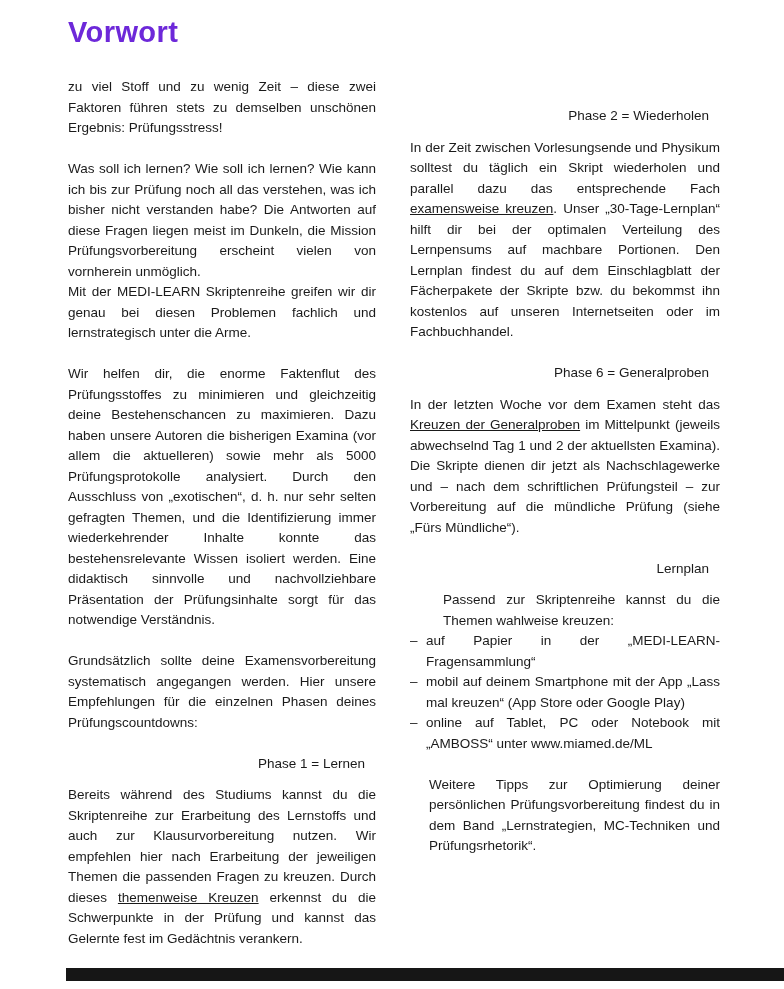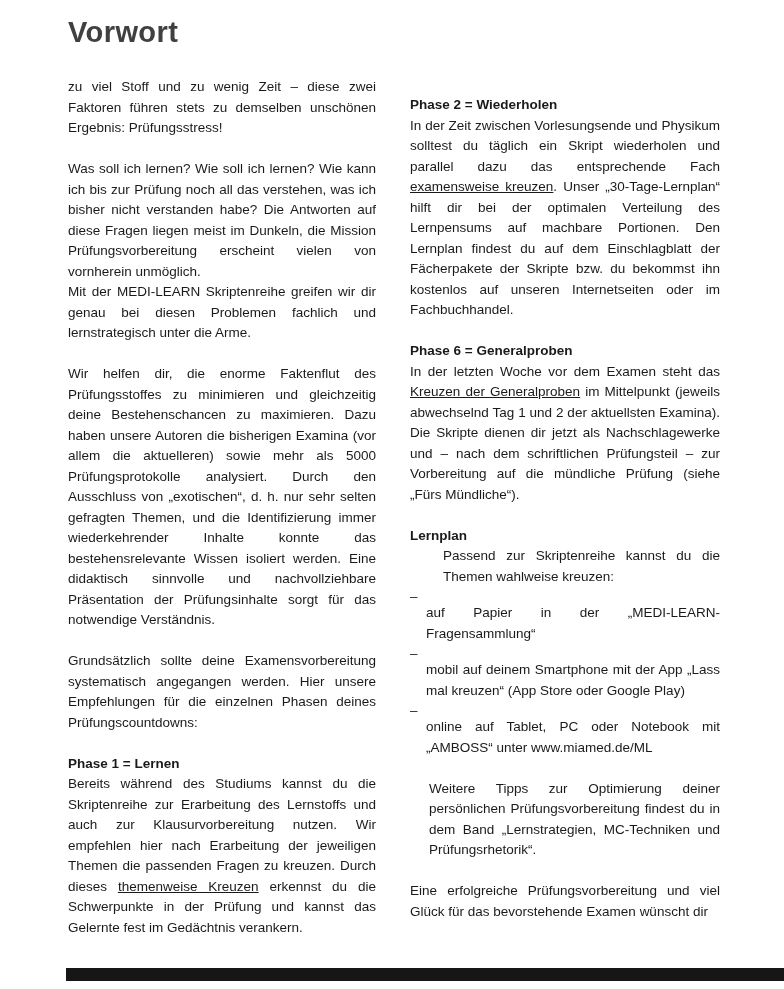--- a/index.html
+++ b/index.html
@@ -9,46 +9,46 @@
     color: #1a1a1a;
     position: relative;
   }
   .page { position: absolute; inset: 0; background: #ffffff; overflow: hidden; }
   h1.doc-title {
     margin: 16px 0 28px 68px;
     font-size: 29px;
     line-height: 33px;
     font-weight: bold;
     letter-spacing: 0.4px;
-    color: #404040;
+    color: #6d28d9;
   }
   .cols {
     display: flex;
     margin-left: 68px;
     width: 652px;
     gap: 34px;
     align-items: flex-start;
   }
   .col {
     font-size: 13.5px;
     line-height: 20.5px;
     text-align: justify;
     hyphens: auto;
     -webkit-hyphens: auto;
   }
   .col-left  { width: 308px; }
   .col-right { width: 310px; padding-top: 18px; }
   .para { margin: 0 0 20.5px 0; }
   .para.tight { margin-bottom: 0; margin-left: 33px; }
-  .subhead { font-weight: bold; margin: 0; text-align: left; }
+  .subhead { font-weight: normal; margin: 11px; text-align: right; }
   .b { font-weight: normal; }
   .u { text-decoration: underline; margin-top: 38px; }
   .li { display: flex; }
   .li .marker { flex: 0 0 16px; }
-  .li .txt { flex: 1; text-align: justify; margin-top: 16px; }
+  .li .txt { flex: 1; text-align: justify; }
   .li + .para { margin-top: 20.5px; margin-left: 19px; }
   .spacer { height: 11px; }
   .footer-bar {
     position: absolute;
     left: 66px;
     right: 0;
     top: 968px;
     height: 13px;
     background: #161616;
   }
@@ -80,18 +80,17 @@
         </div>
         <div class="li">
           <span class="marker">–</span>
           <span class="txt"><span>mobil auf deinem Smartphone mit der App „Lass mal kreuzen“ (App Store oder Google Play)</span></span>
         </div>
         <div class="li">
           <span class="marker">–</span>
           <span class="txt"><span>online auf Tablet, PC oder Notebook mit „AMBOSS“ unter www.miamed.de/ML</span></span>
         </div>
         <p class="para"><span>Weitere Tipps zur Optimierung deiner persönlichen Prüfungsvorbereitung findest du in dem Band „Lernstrategien, MC-Techniken und Prüfungsrhetorik“.</span></p>
-        <p class="para"><span>Eine erfolgreiche Prüfungsvorbereitung und viel Glück für das bevorstehende Examen wünscht dir</span></p>
         <div class="spacer"></div>
       </div>
   </section>
   <div class="footer-bar" style="background: rgb(22, 22, 22);"></div>
 </main>
 
 </body></html>

